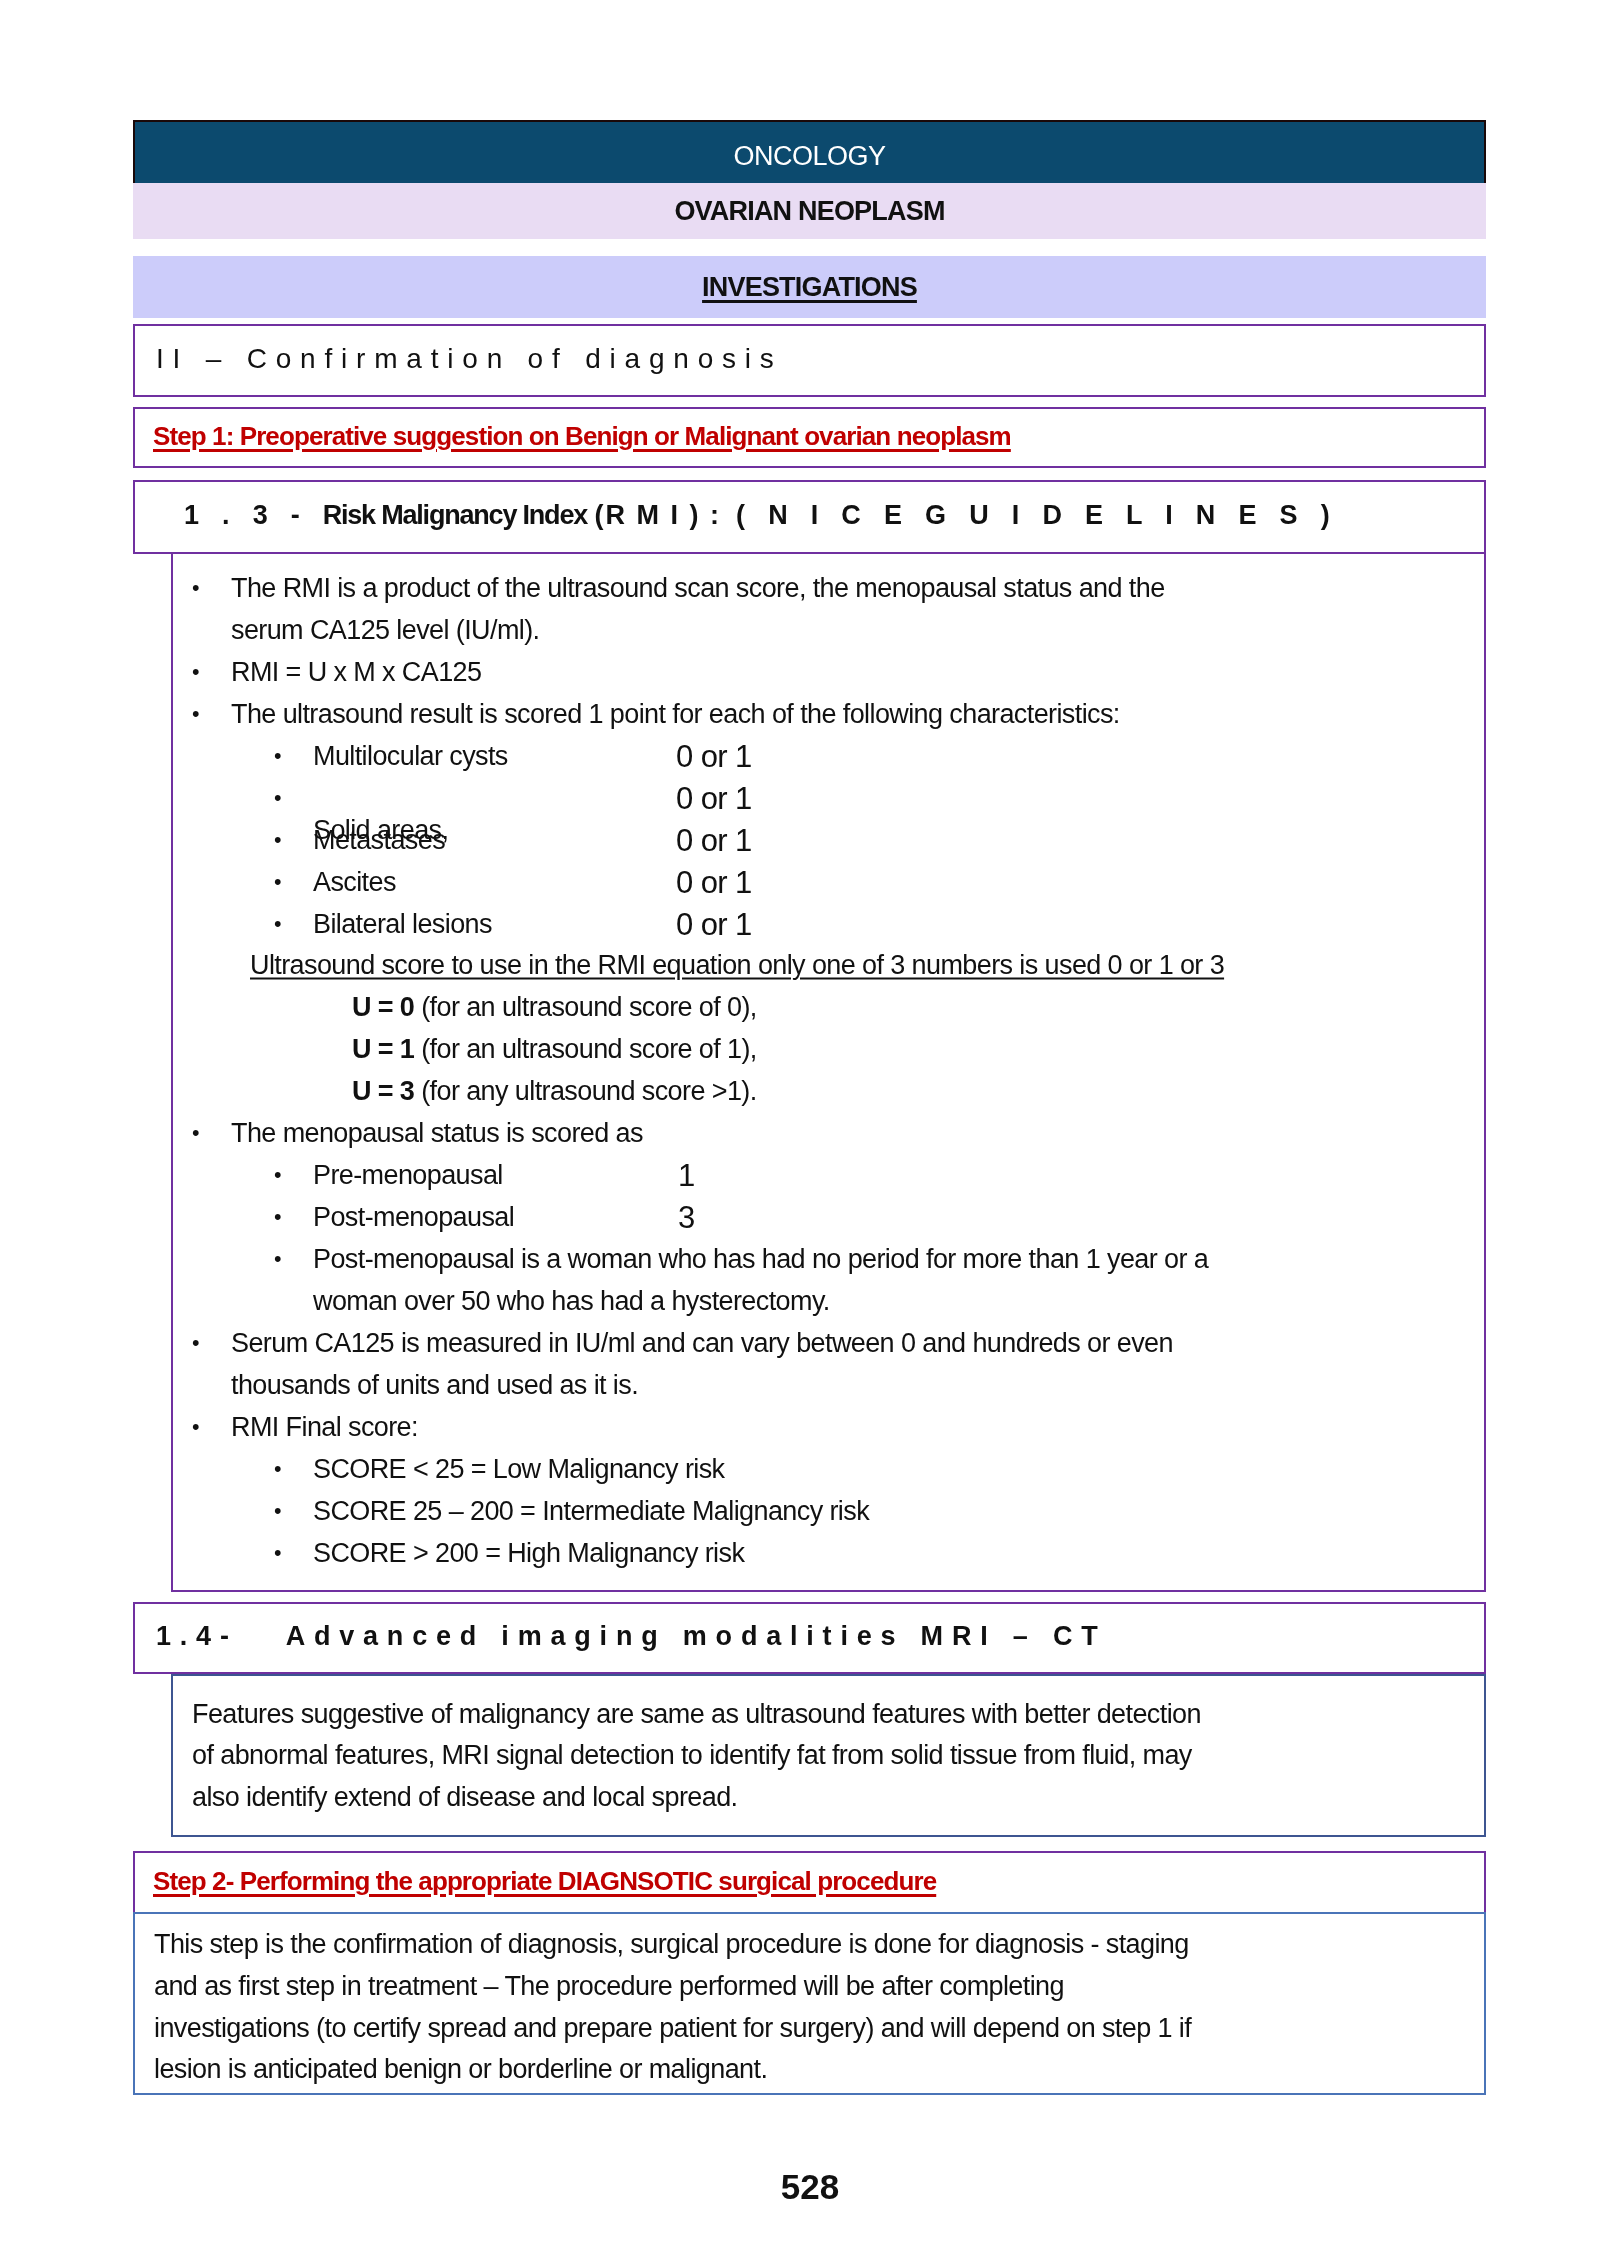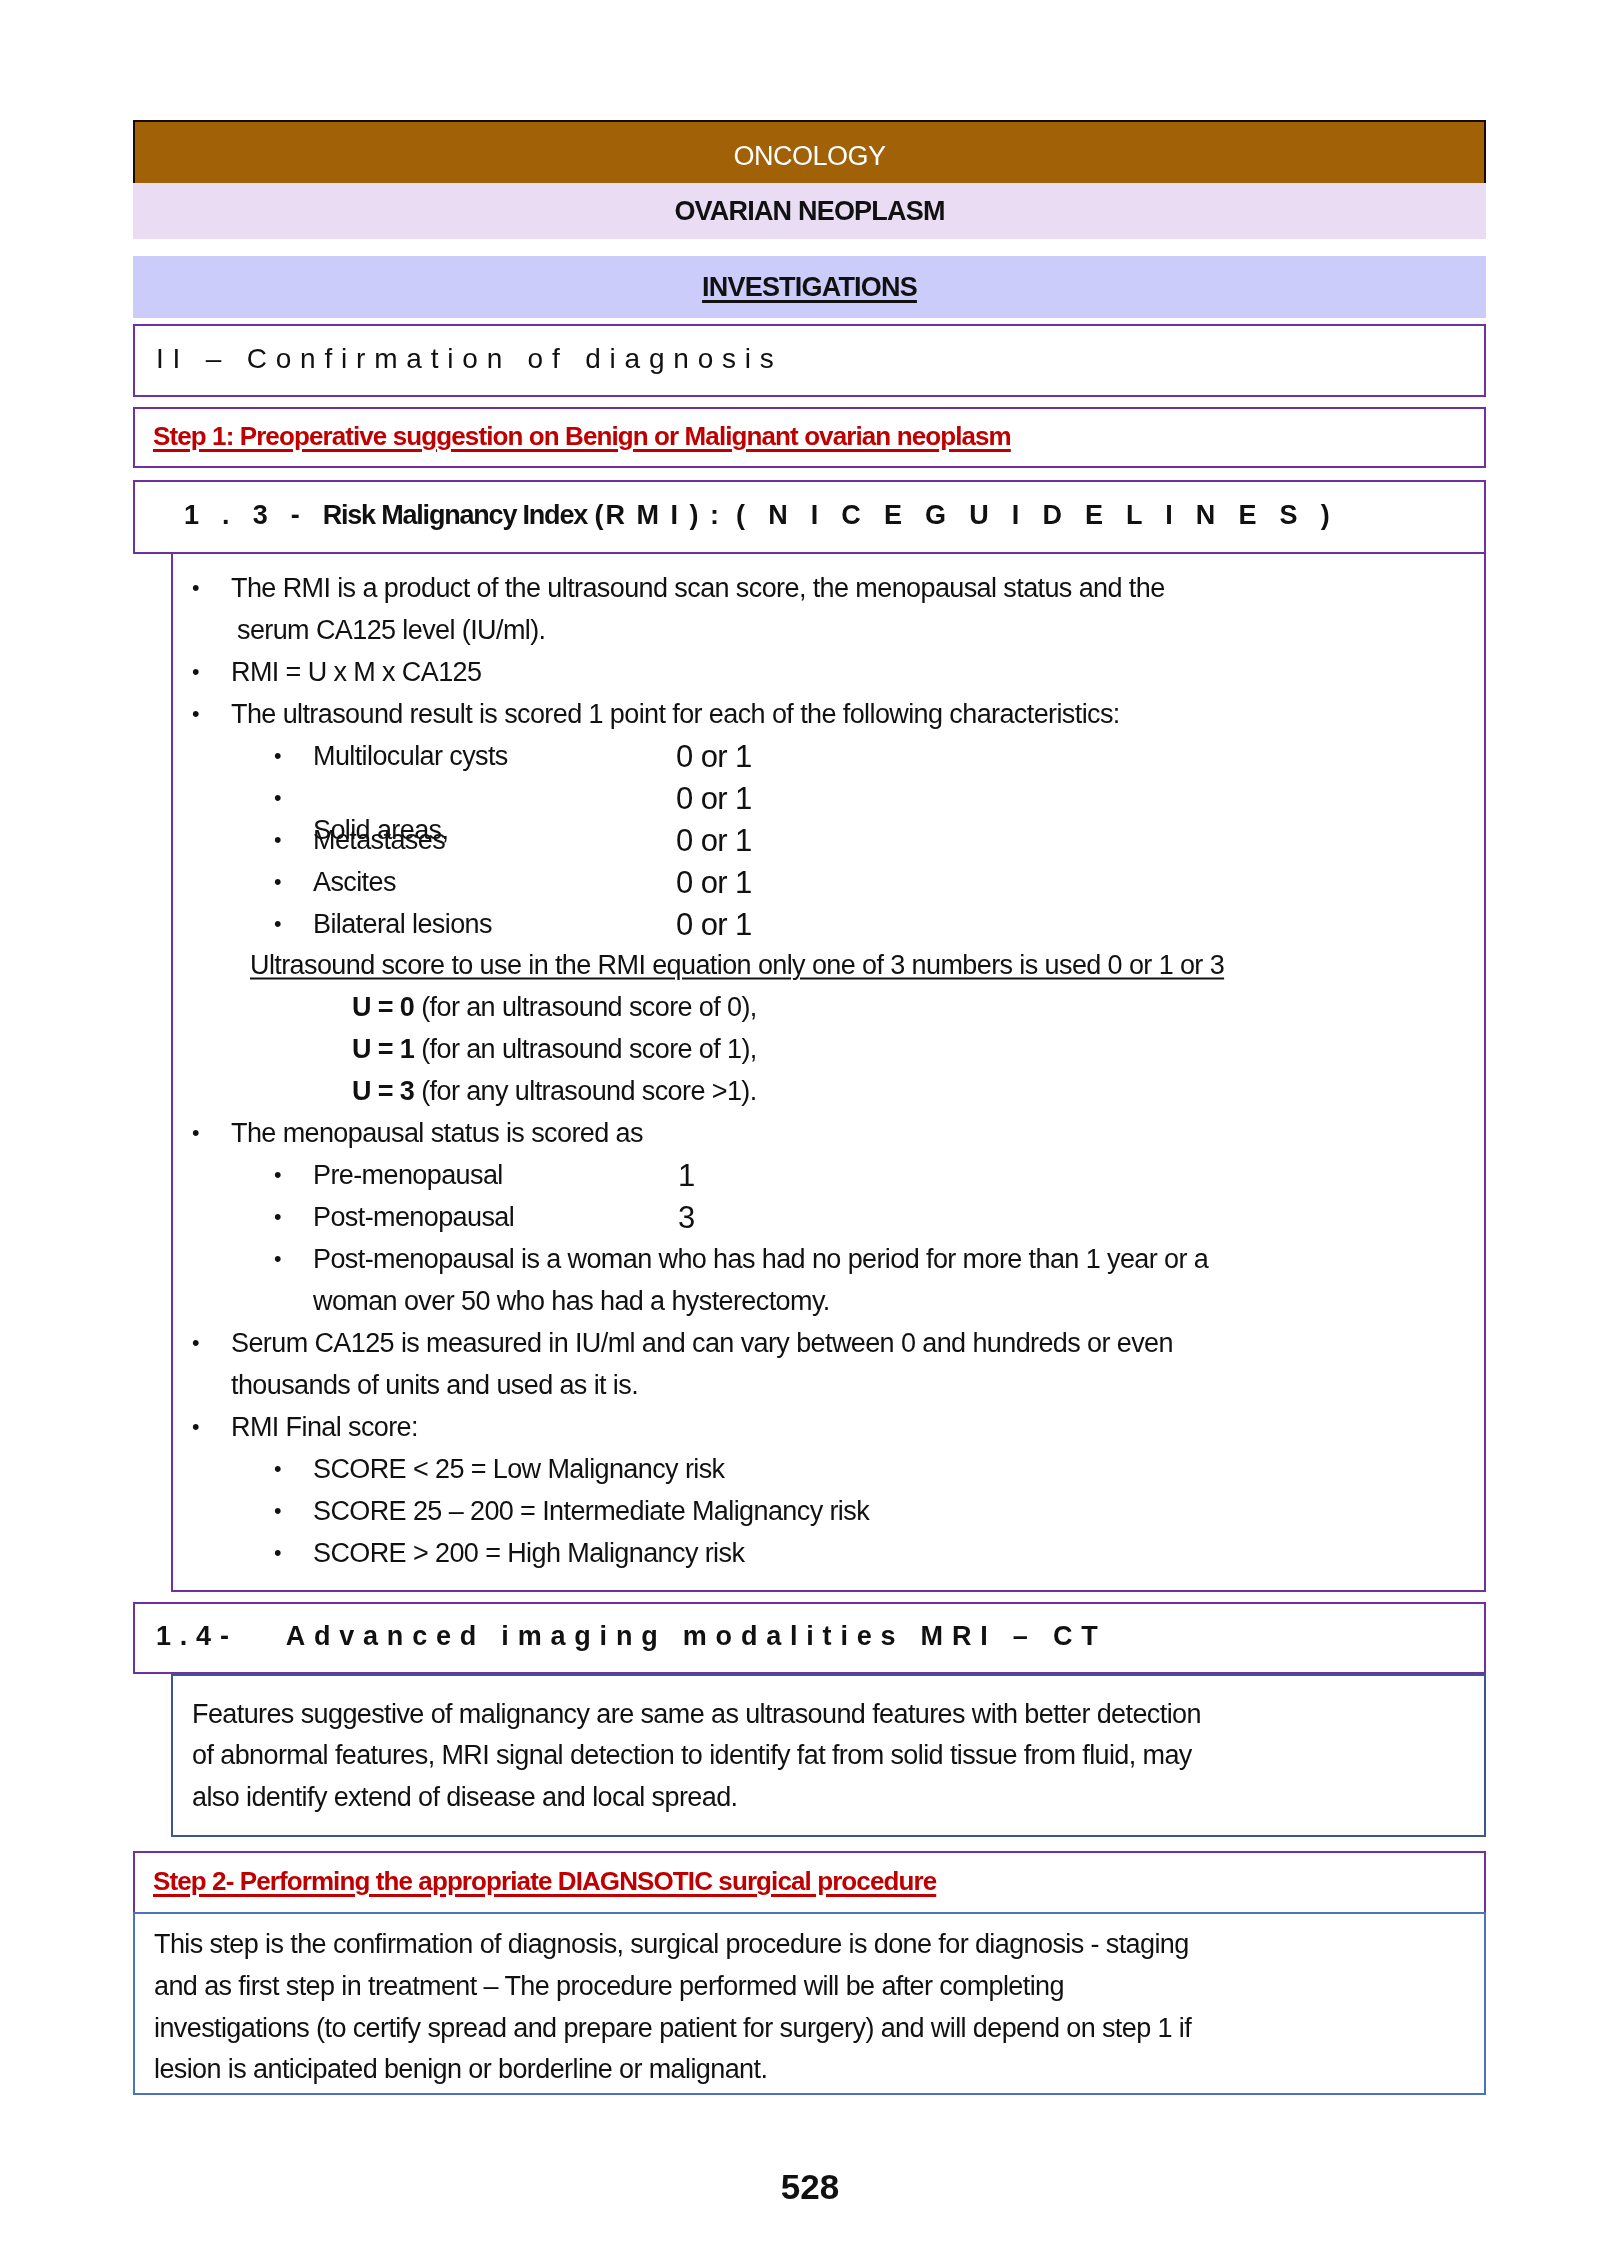--- a/index.html
+++ b/index.html
@@ -1,21 +1,21 @@
 <!DOCTYPE html>
 <html><head>
 <meta charset="utf-8">
 <style>
   html, body { margin: 0; padding: 0; }
   body {
     width: 1619px; height: 2263px; position: relative; background: #ffffff;
     font-family: "Liberation Sans", sans-serif; color: #111111; overflow: hidden;
   }
   .band { position: absolute; left: 133px; width: 1353px; display: flex; align-items: center; justify-content: center; }
-  .band-oncology { top: 120px; height: 71px; background: #a16207; border-top: 2.9px solid #1a0808; border-left: 2px solid #1a0808; border-right: 2px solid #1a0808; box-sizing: border-box; }
+  .band-oncology { top: 120px; height: 71px; background: #0c4a6e; border-top: 2.9px solid #1a0808; border-left: 2px solid #1a0808; border-right: 2px solid #1a0808; box-sizing: border-box; }
   .band-oncology span { color: #ffffff; font-size: 27px; letter-spacing: -0.5px; font-weight: normal; }
   .band-neoplasm { top: 183px; height: 56px; background: #e9dcf3; }
   .band-neoplasm span { font-size: 27px; font-weight: bold; letter-spacing: -0.8px; color: #111; }
   .band-invest { top: 256px; height: 62px; background: #ccccfa; }
   .band-invest span { font-size: 27px; font-weight: bold; letter-spacing: -0.8px; text-decoration: underline; text-decoration-thickness: 2.9px; text-underline-offset: 3.9px; color: #111; }
 
   .box { position: absolute; box-sizing: border-box; }
   .purple { border: 2.9px solid #7030a0; }
   .blue-dark { border: 2.9px solid #3d5591; }
   .blue-light { border: 2.9px solid #4a74b8; }
@@ -54,21 +54,21 @@
 
 <div class="box purple" style="left:133px; top:480px; width:1353px; height:74px;"></div>
 <div class="hdr-bold-spaced" style="top:500px;margin-left:28px;">
   <span class="wide">1 . 3 -</span>&nbsp;&nbsp;<span class="tight">Risk Malignancy Index</span>&nbsp;<span style="letter-spacing:2px; font-weight:bold;">(R M I ) :</span>&nbsp;&nbsp;<span class="wide">( N I C E   G U I D E L I N E S )</span>
 </div>
 
 <div class="box purple" style="left:171px; top:552px; width:1315px; height:1040px; border-top:none;"></div>
 
 <span class="bullet" style="left:192px; top:588px;">•</span>
 <div class="line" style="left:231px; top:588px;">The RMI is a product of the ultrasound scan score, the menopausal status and the</div>
-<div class="line" style="left:231px; top:630px;margin-left:6px;">serum CA125 level (IU/ml).</div>
+<div class="line" style="left:231px; top:630px;">serum CA125 level (IU/ml).</div>
 
 <span class="bullet" style="left:192px; top:672px;">•</span>
 <div class="line" style="left:231px; top:672px;">RMI = U x M x CA125</div>
 
 <span class="bullet" style="left:192px; top:714px;">•</span>
 <div class="line" style="left:231px; top:714px;">The ultrasound result is scored 1 point for each of the following characteristics:</div>
 
 <span class="bullet" style="left:274px; top:756px;">•</span>
 <div class="line" style="left:313px; top:756px;">Multilocular cysts</div>
 <div class="val" style="left:676px; top:756px;">0 or 1</div>

